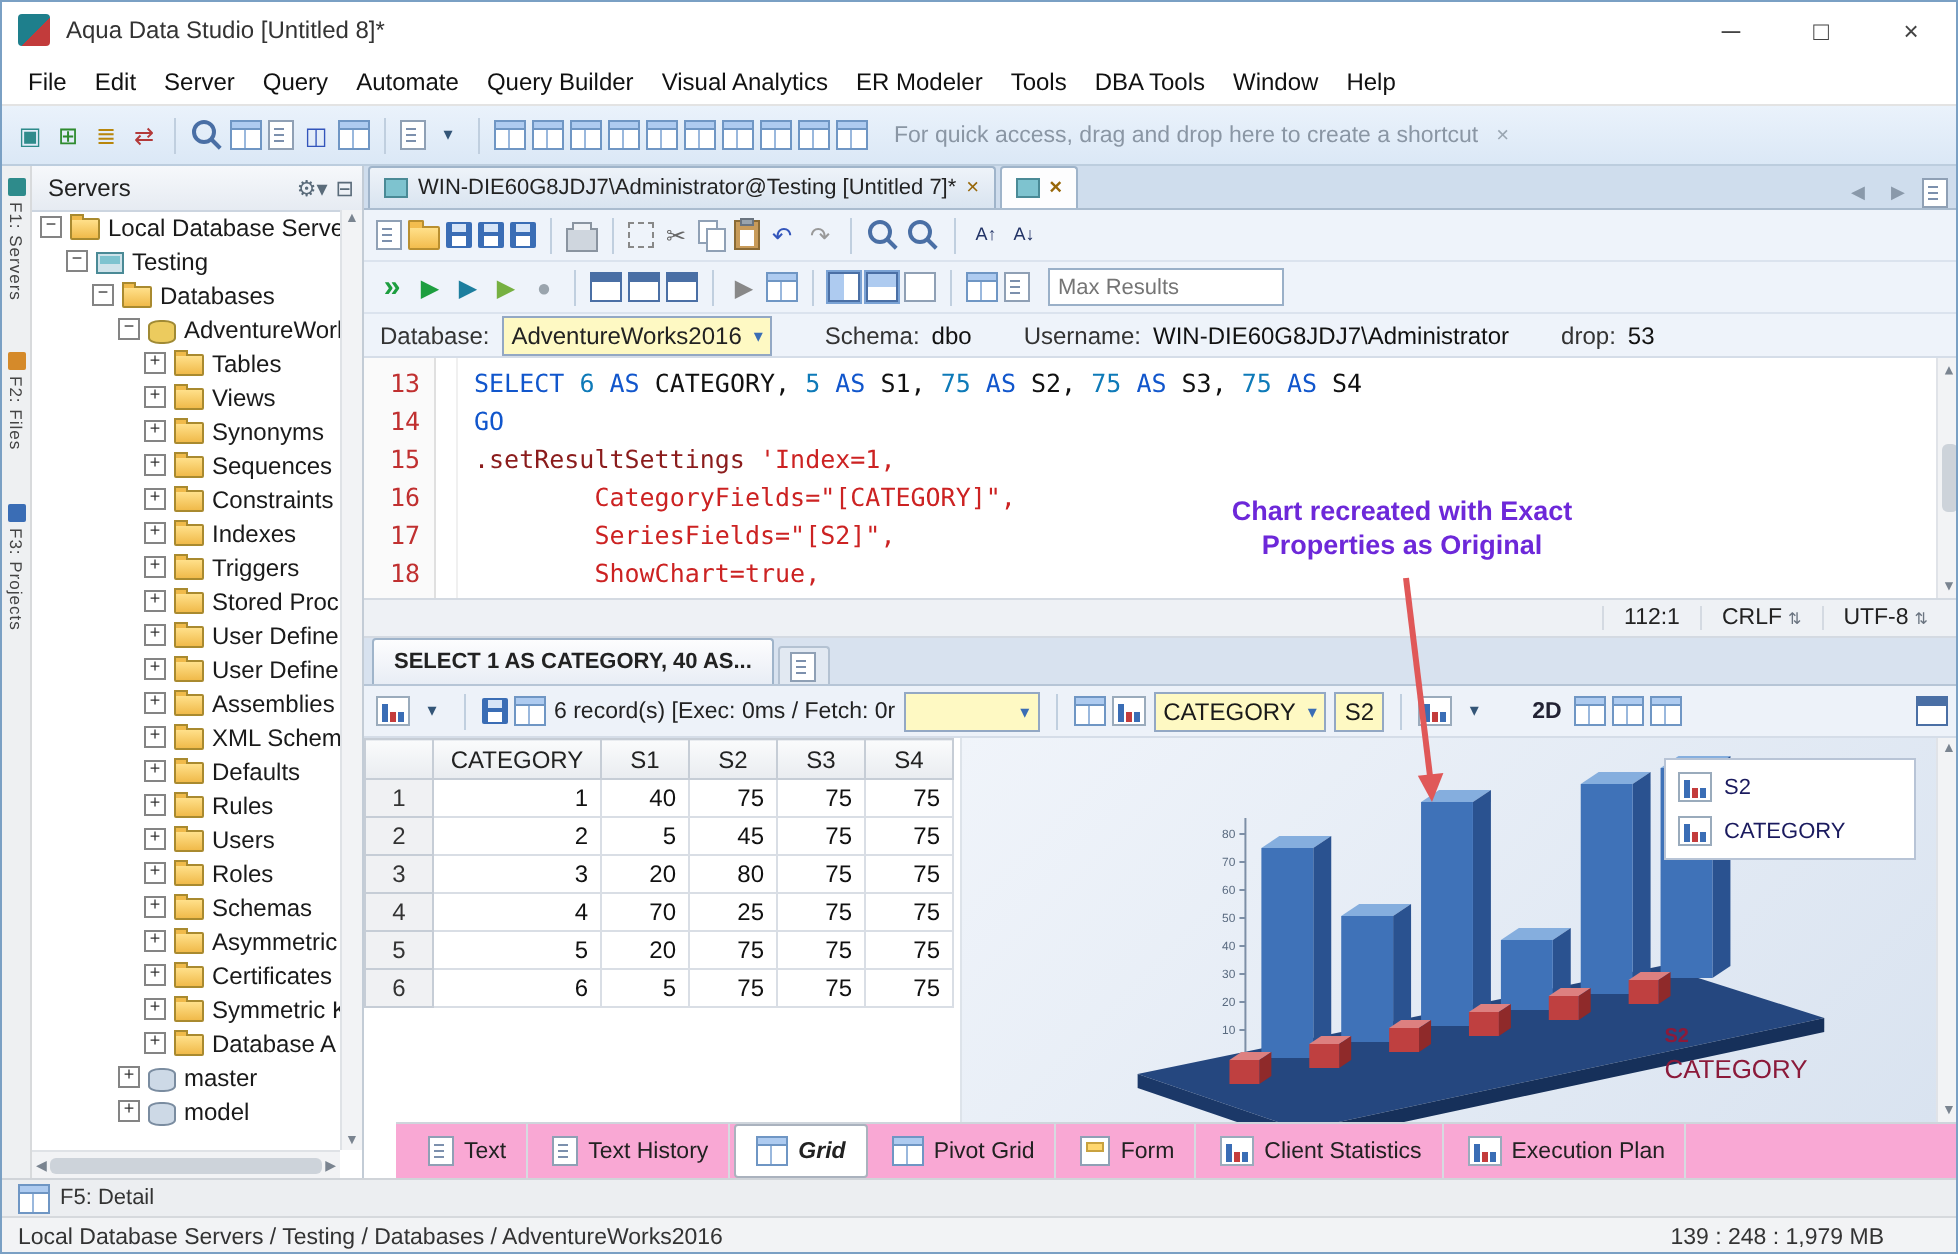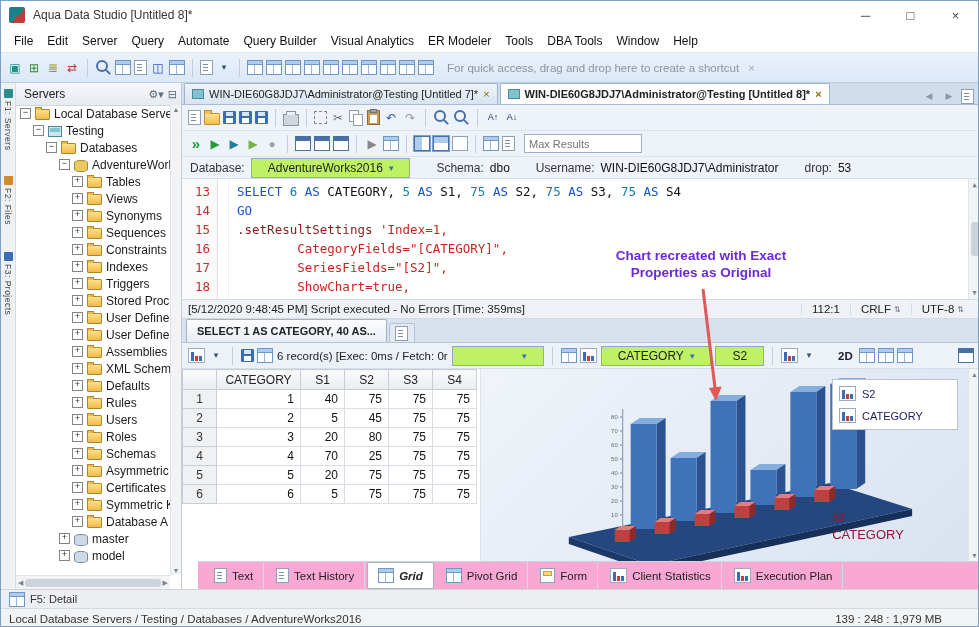--- a/index.html
+++ b/index.html
@@ -81,21 +81,21 @@
   .doc-tabs{left:0;top:0;width:100%;height:22px;background:#cfdded;border-bottom:1px solid #aabccf;display:flex;align-items:flex-end;padding-left:2px;box-sizing:border-box;}
   .dtab{height:20px;display:flex;align-items:center;gap:5px;padding:0 7px;font-size:11px;color:#222;border:1px solid #9fb4ca;border-bottom:none;background:linear-gradient(#eef3f9,#d9e4f0);margin-right:2px;border-radius:2px 2px 0 0;max-width:330px;white-space:nowrap;}
   .dtab.active{background:#fdfdfe;font-weight:bold;}
   .dtab .srv{width:10px;height:8px;background:#7ec3cf;border:1px solid #4a8a96;flex:0 0 auto;}
   .dtab .x{color:#98680a;font-size:11px;}
   .dt-ctl{margin-left:auto;display:flex;align-items:center;gap:4px;padding-right:6px;}
   .etb{left:0;width:100%;height:26px;background:#eef3fa;border-bottom:1px solid #dbe3ee;display:flex;align-items:center;padding-left:6px;box-sizing:border-box;gap:3px;}
   #etb1{top:22px;} #etb2{top:48px;}
   .maxres{width:108px;height:17px;border:1px solid #9ab0c8;font-size:11px;padding:0 4px;color:#333;background:#fff;margin-left:6px;}
   .context{left:0;top:74px;width:100%;height:22px;background:#eef3fa;border-bottom:1px solid #d5dde8;display:flex;align-items:center;font-size:12px;gap:6px;padding-left:8px;box-sizing:border-box;color:#222;}
-  .combo{display:inline-flex;align-items:center;gap:6px;background:#bef264;border:1px solid #93a8c4;height:18px;padding:0 16px;font-size:12px;}
+  .combo{display:inline-flex;align-items:center;gap:6px;background:#fef9c3;border:1px solid #93a8c4;height:18px;padding:0 4px;font-size:12px;}
   .combo .caret{color:#3a6db5;font-size:9px;}
   .ctx-lab{color:#333;} .ctx-val{color:#111;}
   .ctx-gap{width:14px;}
   
   .editor{left:0;top:96px;width:100%;height:120px;background:#fff;display:flex;font-family:"DejaVu Sans Mono",monospace;font-size:12.5px;}
   .gutter{width:36px;background:#fafafa;border-right:1px solid #e0e0e0;text-align:right;padding:3px 7px 0 0;box-sizing:border-box;color:#c03030;}
   .gutter div,.code div{height:19px;line-height:19px;}
   .fold{width:10px;background:#fff;border-right:1px solid #f0f0f0;}
   .code{flex:1;padding:3px 0 0 8px;white-space:pre;overflow:hidden;}
   .tk-k{color:#1156cc;} .tk-n{color:#0e7ab8;} .tk-p{color:#111;} .tk-s{color:#cc2222;} .tk-c{color:#8b1c1c;}
@@ -373,21 +373,20 @@
   <div class="abs main">
 
     <div class="abs doc-tabs" id="doc-tabs">
       <div class="dtab">
           <span class="srv"></span>
           <span>WIN-DIE60G8JDJ7\Administrator@Testing [Untitled 7]*</span>
           <span class="x">×</span>
         </div>
         <div class="dtab active">
           <span class="srv"></span>
-          <span>WIN-DIE60G8JDJ7\Administrator@Testing [Untitled 8]*</span>
           <span class="x">×</span>
         </div>
         <span class="dt-ctl">
         <span class="ico small" style="color:#8a99aa">◀</span>
         <span class="ico small" style="color:#8a99aa">▶</span>
         <span class="ico ico-page"></span>
       </span>
     </div>
 
     <div class="abs etb" id="etb1">
@@ -468,21 +467,20 @@
       <div class="fold"></div>
       <div class="code" id="code"><div><span class="tk-k">SELECT </span><span class="tk-n">6 </span><span class="tk-k">AS </span><span class="tk-p">CATEGORY, </span><span class="tk-n">5 </span><span class="tk-k">AS </span><span class="tk-p">S1, </span><span class="tk-n">75 </span><span class="tk-k">AS </span><span class="tk-p">S2, </span><span class="tk-n">75 </span><span class="tk-k">AS </span><span class="tk-p">S3, </span><span class="tk-n">75 </span><span class="tk-k">AS </span><span class="tk-p">S4</span></div><div><span class="tk-k">GO</span></div><div><span class="tk-c">.setResultSettings </span><span class="tk-s">'Index=1,</span></div><div><span class="tk-s">        CategoryFields="[CATEGORY]",</span></div><div><span class="tk-s">        SeriesFields="[S2]",</span></div><div><span class="tk-s">        ShowChart=true,</span></div></div>
       <div class="ed-vscroll">
         <span>▲</span>
         <span class="thumb-v"></span>
         <span>▼</span>
       </div>
     </div>
 
     <div class="abs exec">
-      <span>[5/12/2020 9:48:45 PM] Script executed - No Errors [Time: 359ms]</span>
       <span class="rt">
         <span class="cell">112:1</span>
         <span class="cell">
           <span>CRLF</span>
             <span class="updown">⇅</span>
         </span>
         <span class="cell">
           <span>UTF-8</span>
             <span class="updown">⇅</span>
         </span>

